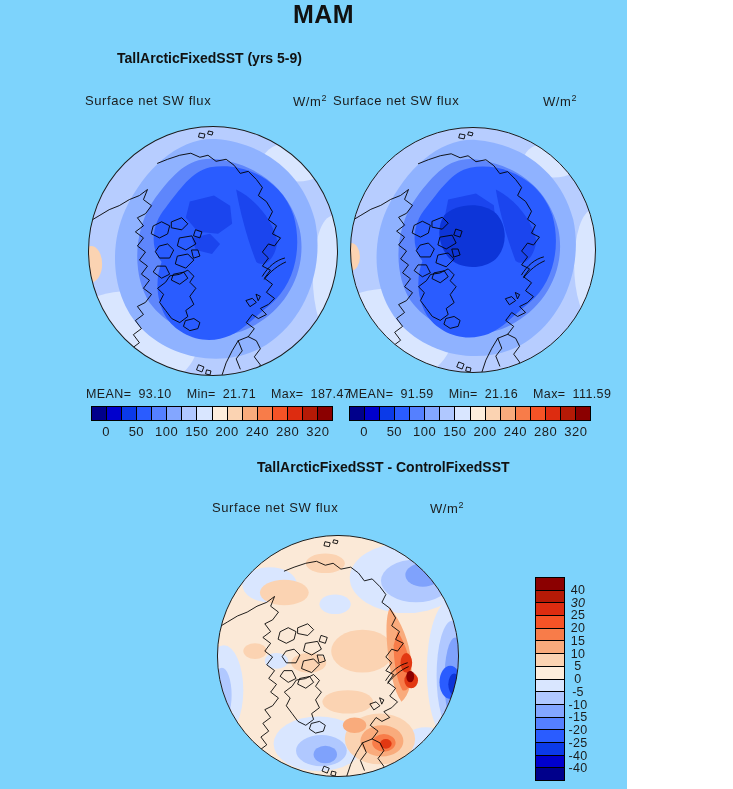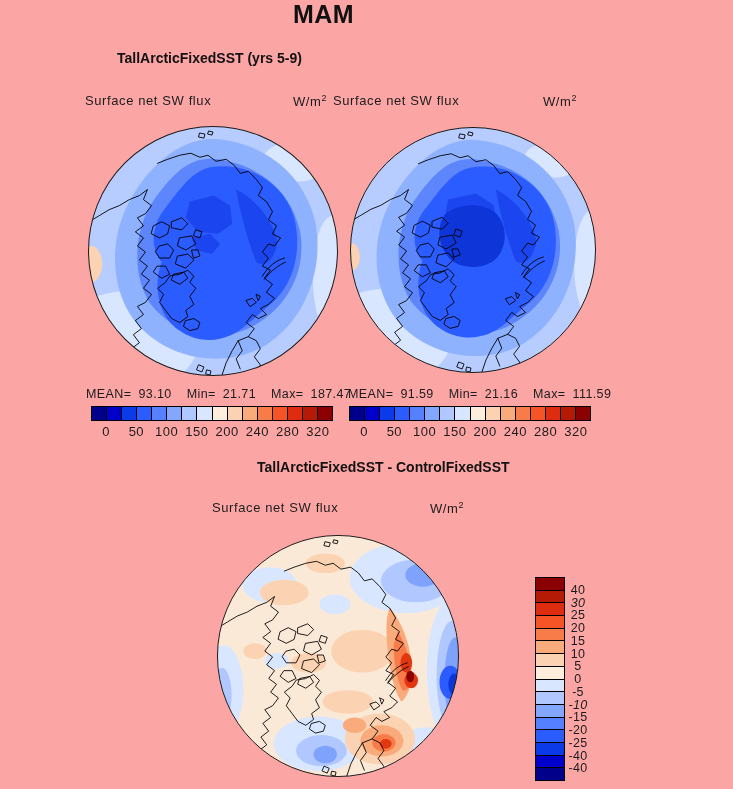--- a/index.html
+++ b/index.html
@@ -1,16 +1,16 @@
 <!DOCTYPE html>
 <html><head>
 <meta charset="utf-8">
 <style>
   html,body{margin:0;padding:0;background:#ffffff;}
-  #fig{position:relative;width:733px;height:789px;background:#fca5a5;overflow:hidden;
+  #fig{position:relative;width:627px;height:789px;background:#7dd3fc;overflow:hidden;
        font-family:"Liberation Sans", sans-serif;color:#111;}
   .abs{position:absolute;white-space:nowrap;}
   .figtitle{font-size:25px;font-weight:bold;letter-spacing:.5px;text-align:center;}
   .ptitle{font-size:14px;font-weight:bold;}
   .plotxt{font-size:13px;letter-spacing:.6px;color:#1c1c1c;}
   .plotxt sup{font-size:9px;}
   .stats{font-size:12.5px;letter-spacing:.4px;color:#1c1c1c;}
   .stats .lbl{margin-right:7px;}
   .stats .val{margin-right:15px;}
   .hbar{display:flex;border:1px solid #000;box-sizing:border-box;}
@@ -253,21 +253,21 @@
   <div id="vticks-diff" class="abs vticks" style="left:560px;top:577px;height:204px;">
       <span style="top: 6.25%;">40</span>
       <span style="top: 12.5%; font-style: italic;">30</span>
       <span style="top: 18.75%;">25</span>
       <span style="top: 25%;">20</span>
       <span style="top: 31.25%;">15</span>
       <span style="top: 37.5%;">10</span>
       <span style="top: 43.75%;">5</span>
       <span style="top: 50%;">0</span>
       <span style="top: 56.25%;">-5</span>
-      <span style="top: 62.5%; font-style: italic;">-10</span>
+      <span style="top: 62.5%;">-10</span>
       <span style="top: 68.75%;">-15</span>
       <span style="top: 75%;">-20</span>
       <span style="top: 81.25%;">-25</span>
       <span style="top: 87.5%;">-40</span>
       <span style="top: 93.75%;">-40</span>
     </div>
 
 </div>
 
 </body></html>

